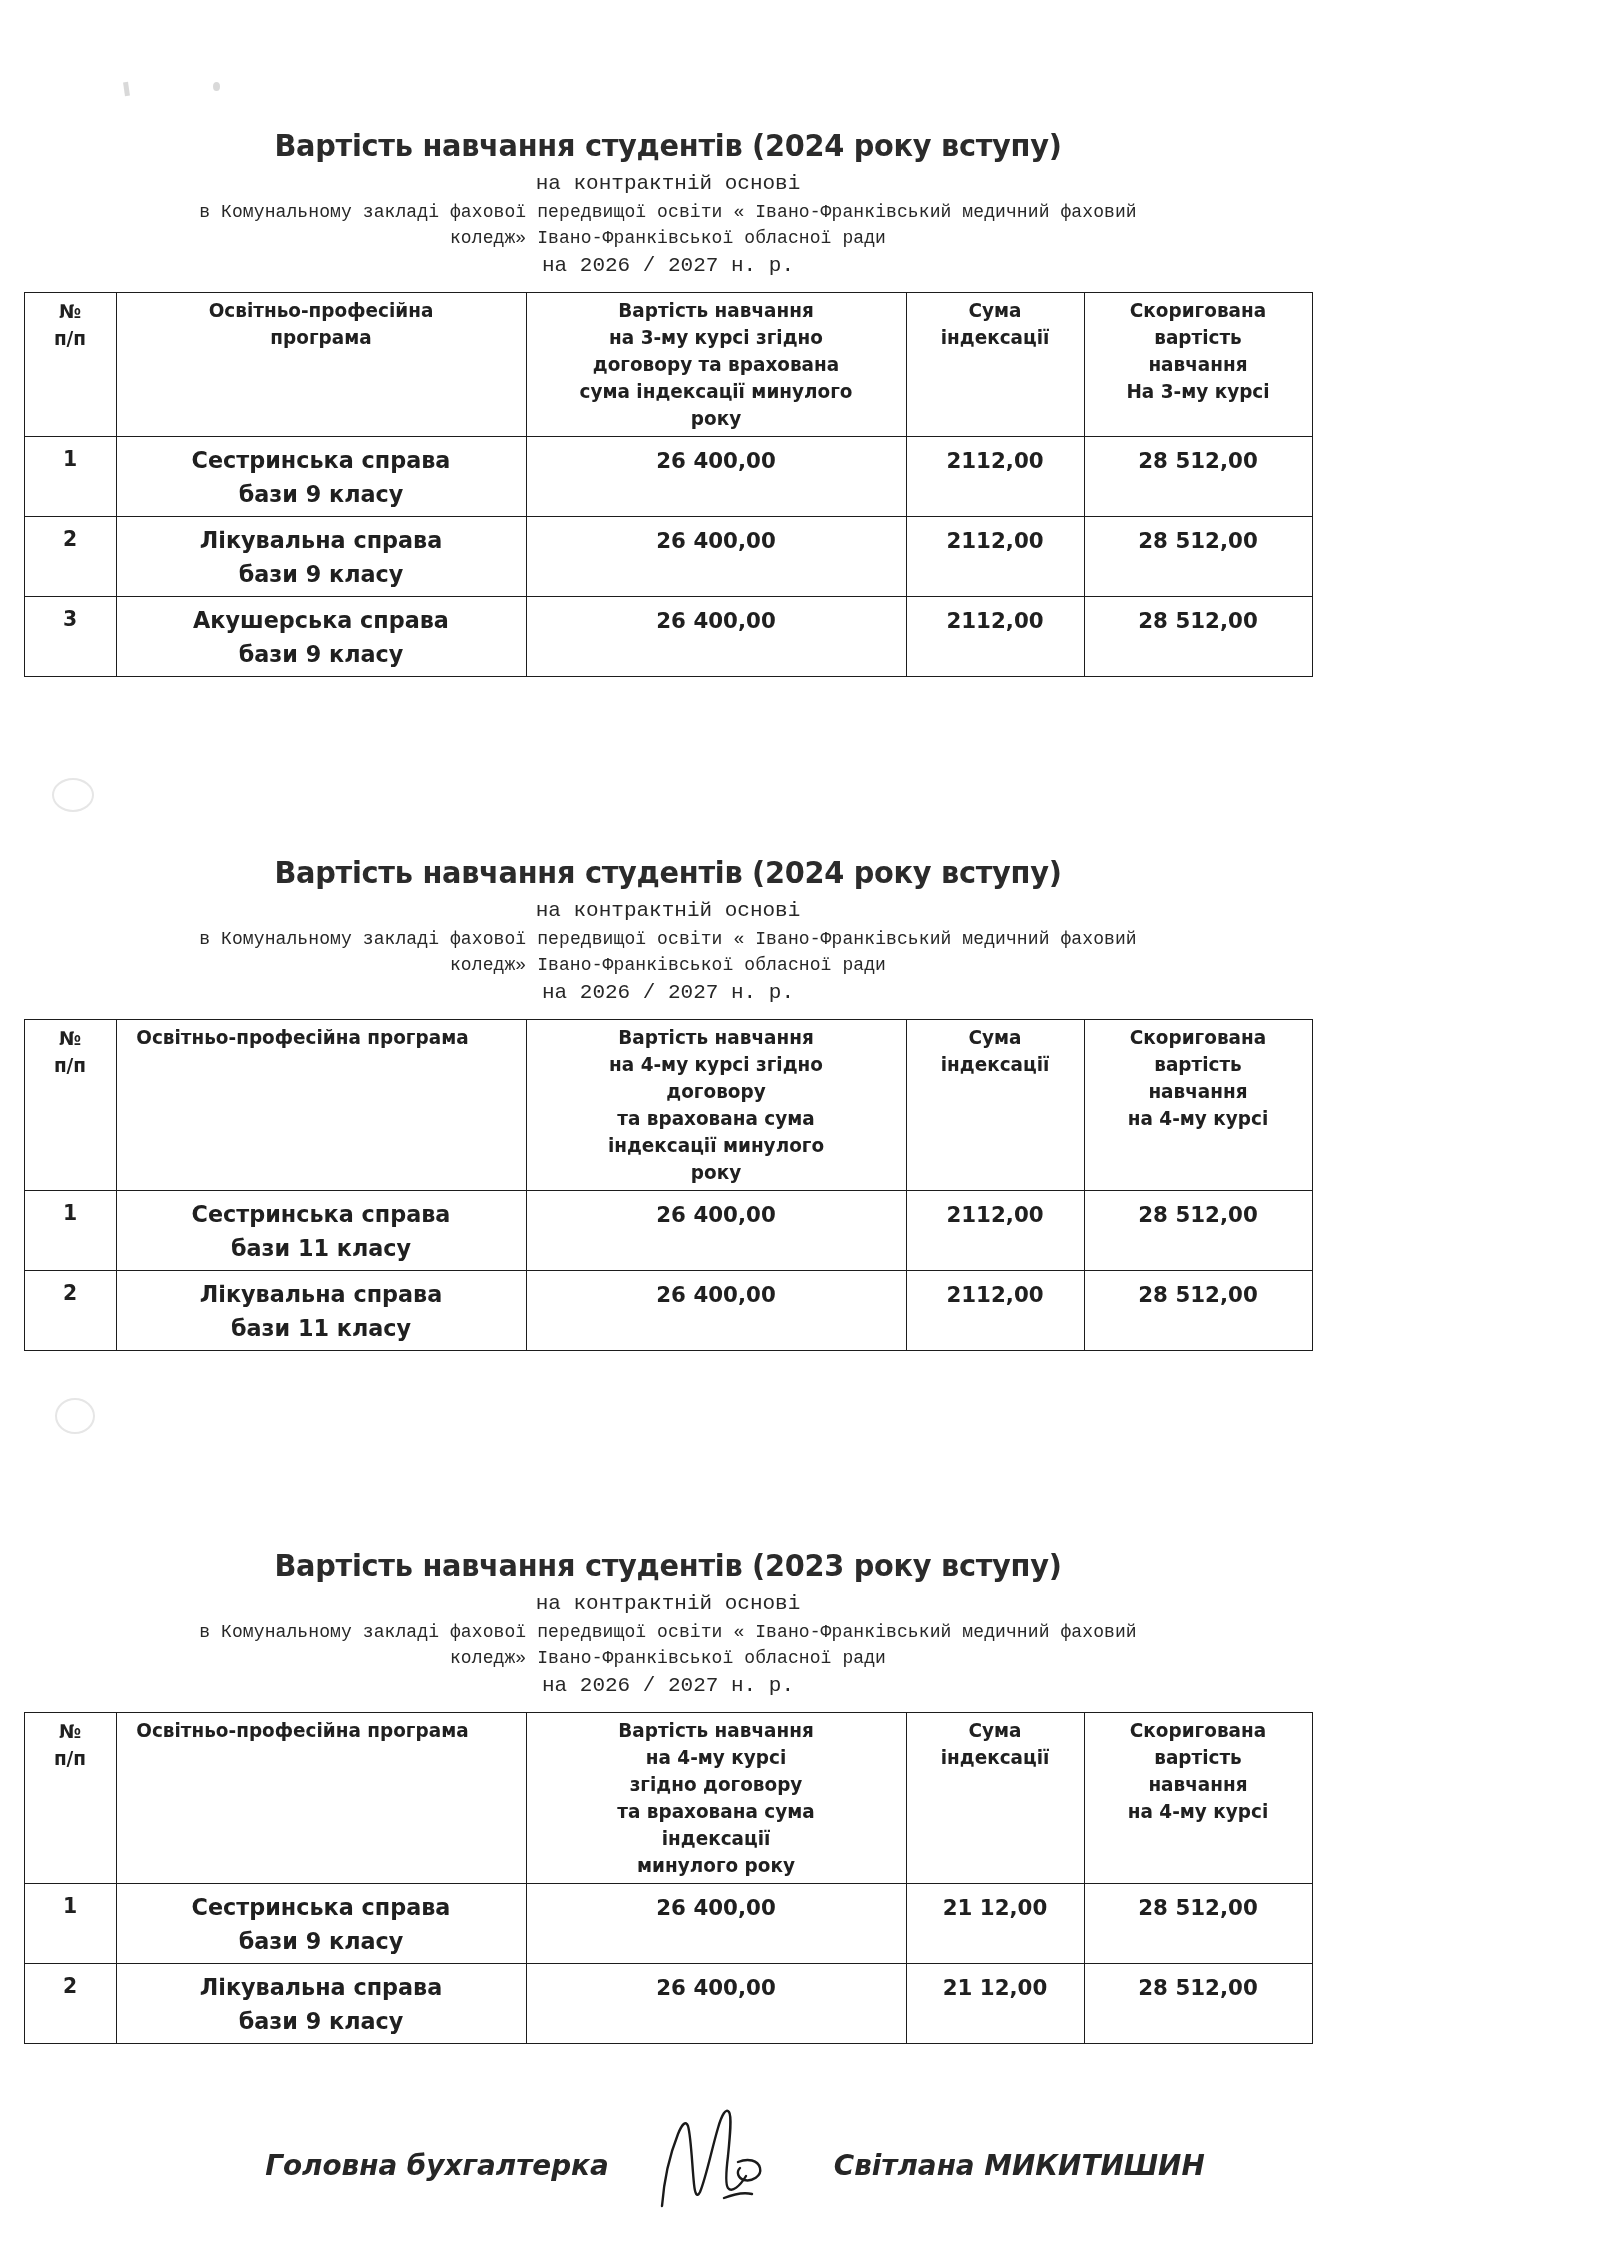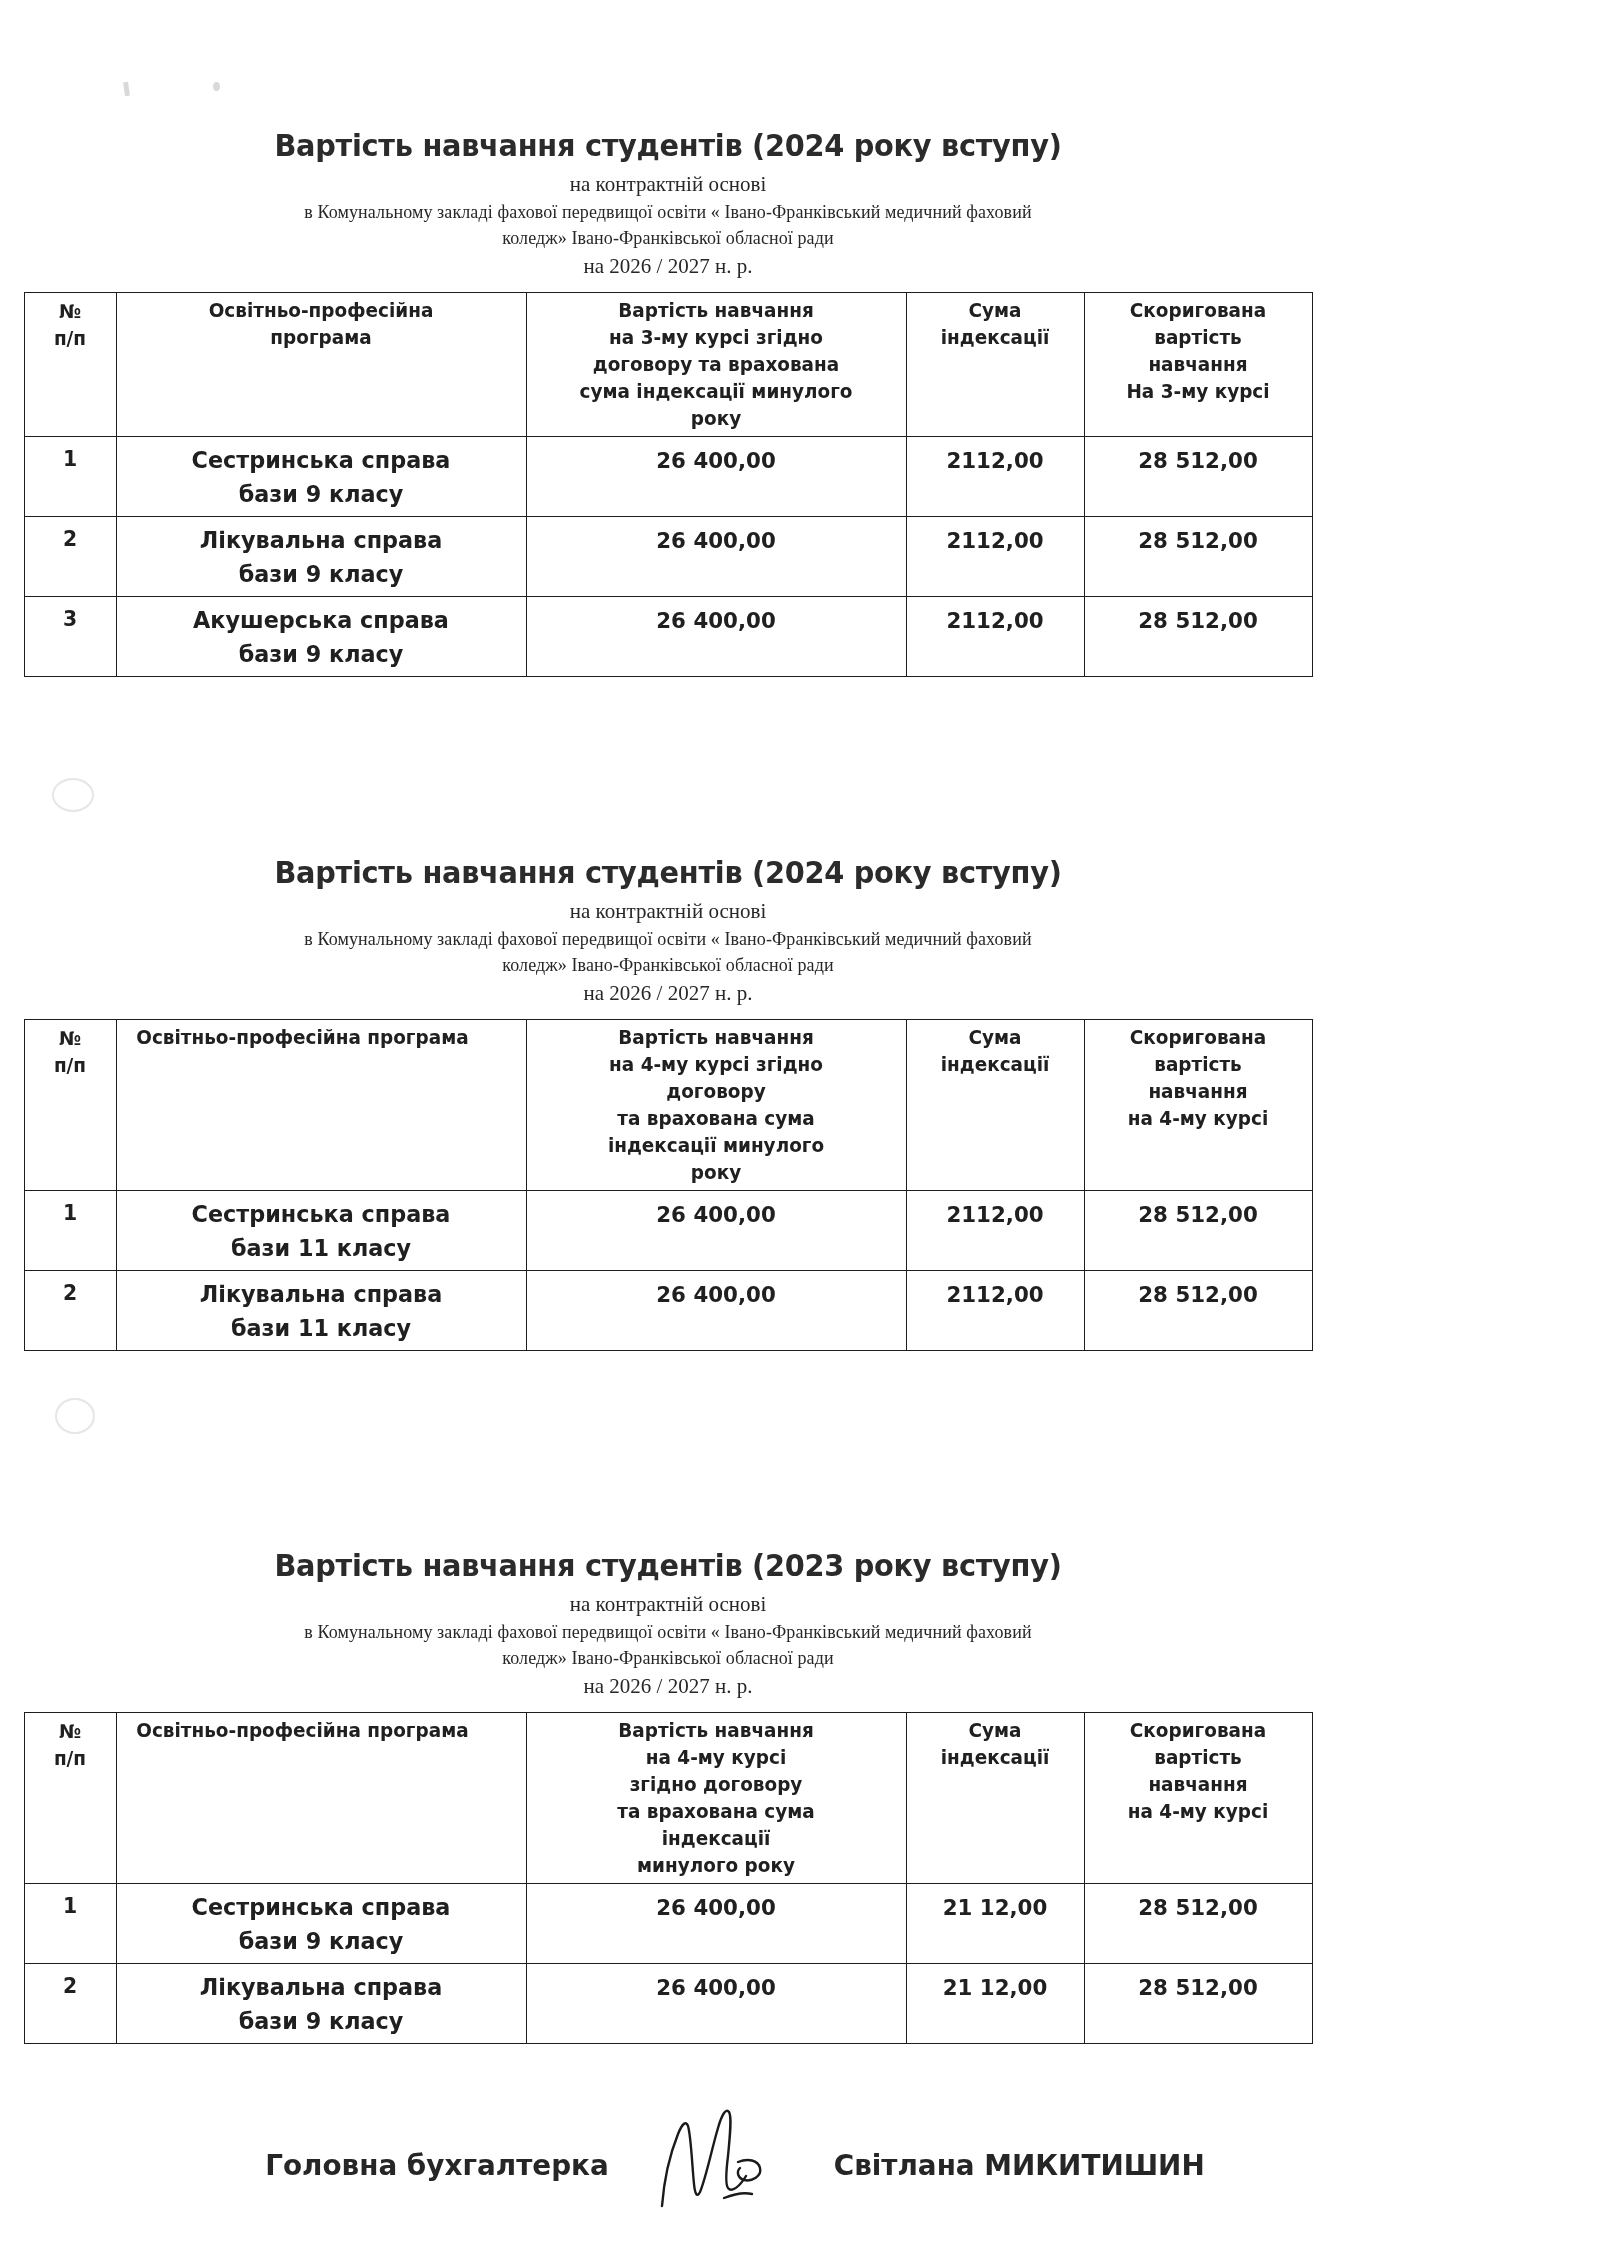--- a/index.html
+++ b/index.html
@@ -46,21 +46,21 @@
     font-family: "DejaVu Sans", sans-serif;
     font-weight: 700;
     font-size: 30px;
     letter-spacing: -0.3px;
     color: #2b2b2b;
     margin: 0 0 8px 0;
     transform: scaleX(0.96);
   }
 
   .sub-line {
-    font-family: Liberation Serif, serif;
+    font-family: Liberation Mono, monospace;
     font-size: 21px;
     color: #272727;
     margin: 3px 0 2px 0;
     line-height: 1.28;
   }
   .sub-line.wide { font-size: 18px; letter-spacing: 0.1px; }
 
   table.cost {
     border-collapse: collapse;
     table-layout: fixed;
@@ -98,20 +98,21 @@
 
   .hdr-line { display: block; }
 
   
   .sign-row {
     position: absolute;
     left: 0;
     width: 1272px;
     display: flex;
     align-items: center;
+    font-style: italic;
   }
   .sign-title {
     font-family: "DejaVu Sans", sans-serif;
     font-weight: 700;
     font-size: 29px;
     color: #262626;
     margin-left: 258px;
     transform: scaleX(0.96);
   }
   .sign-mark {

